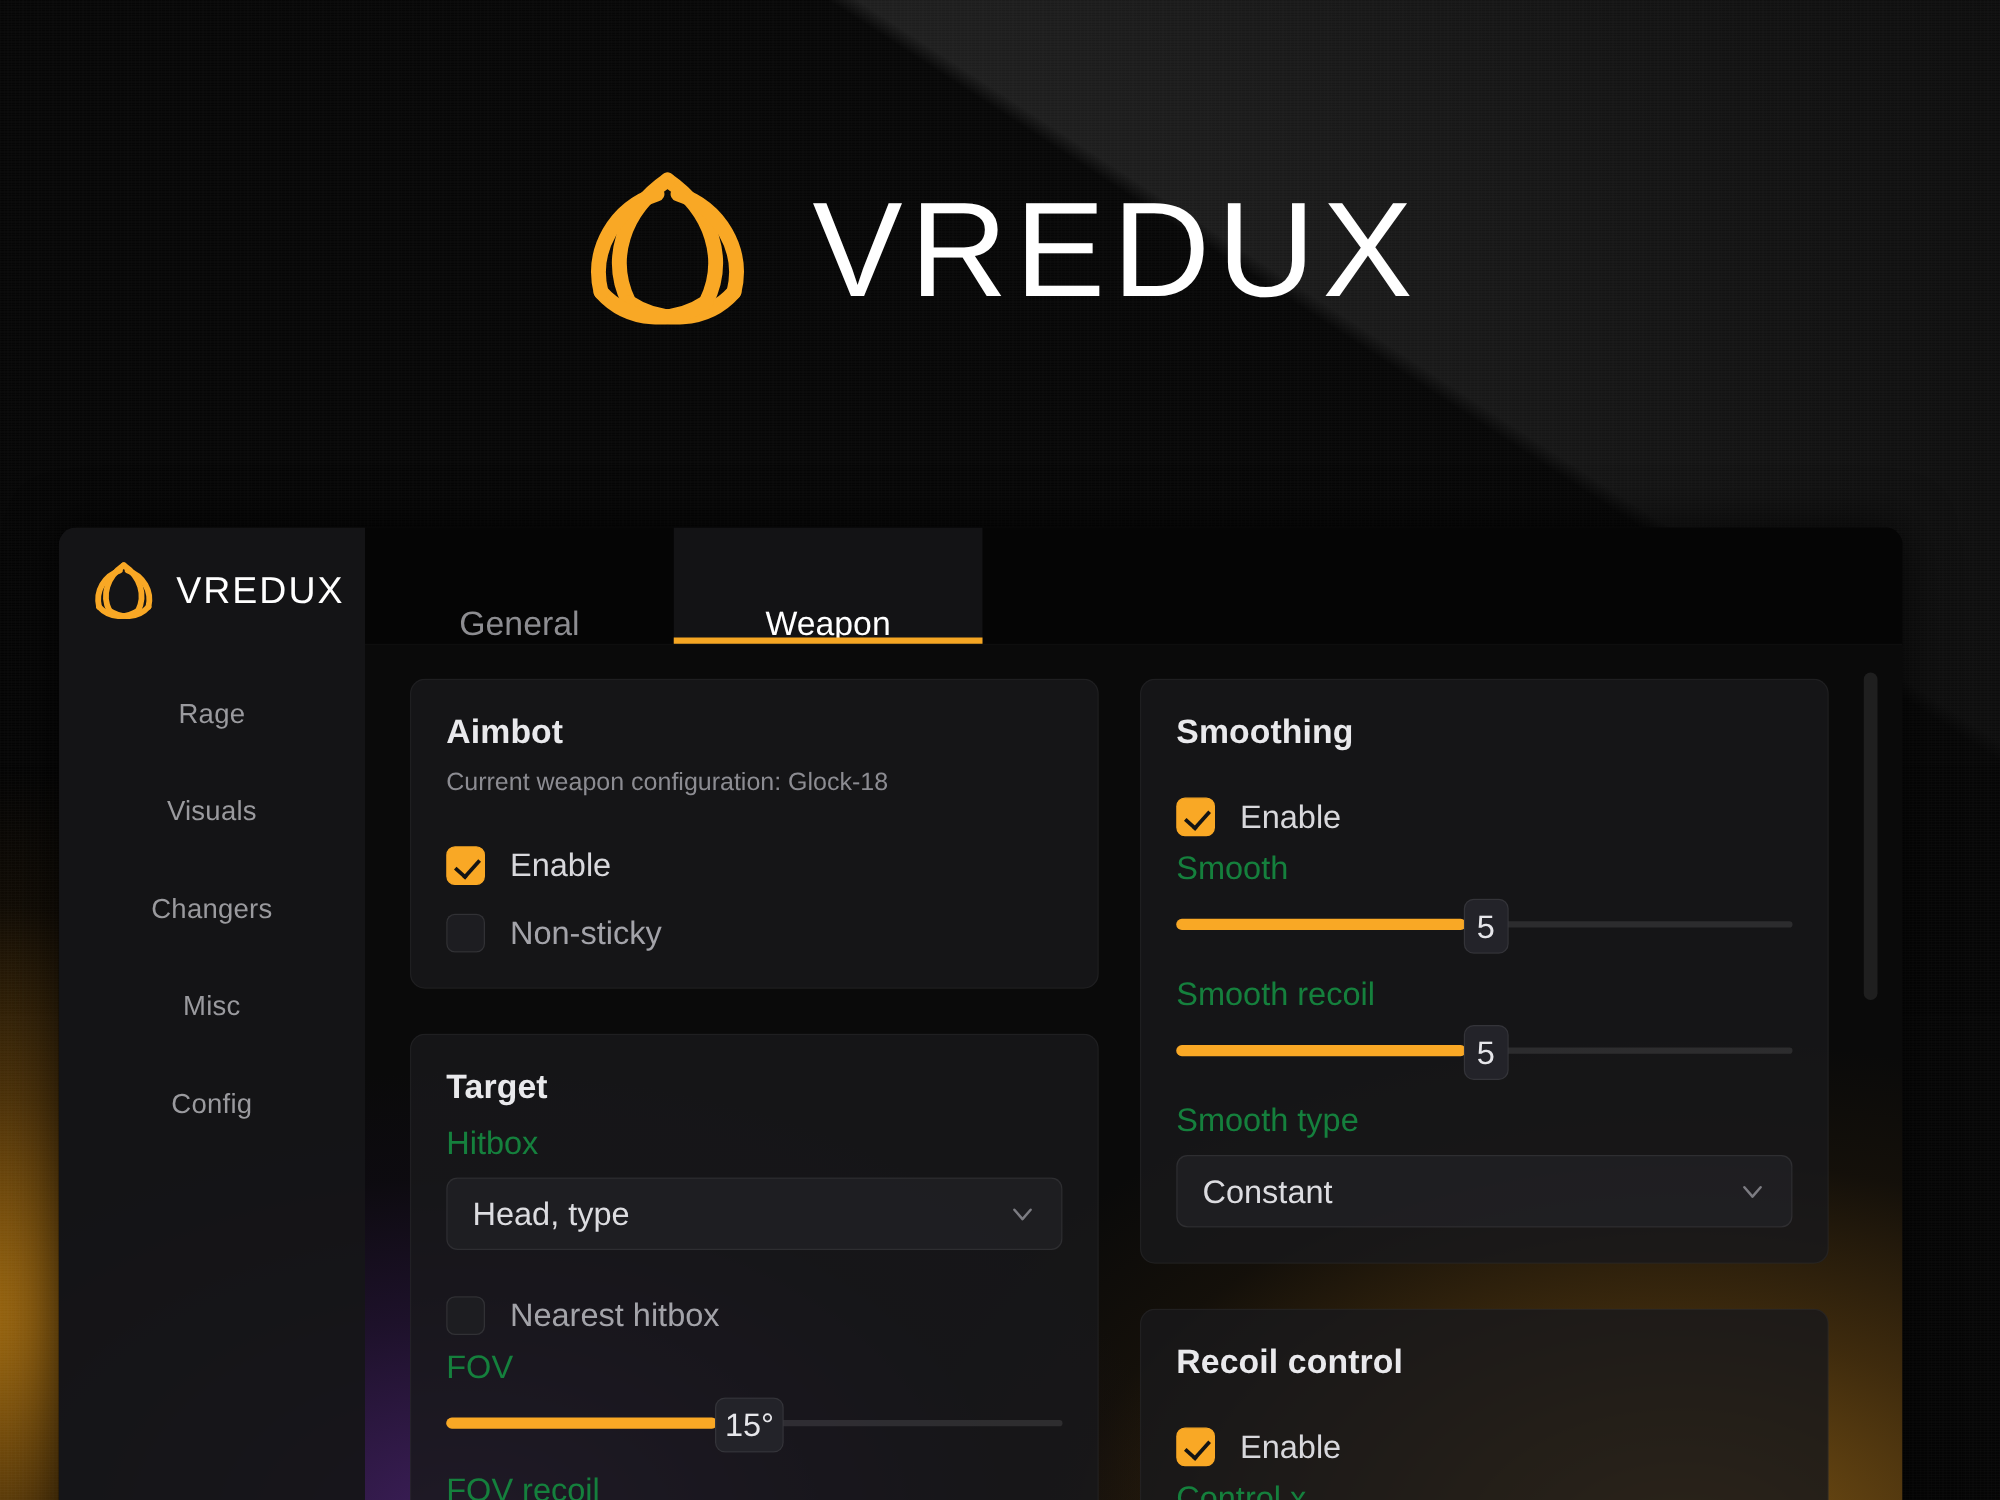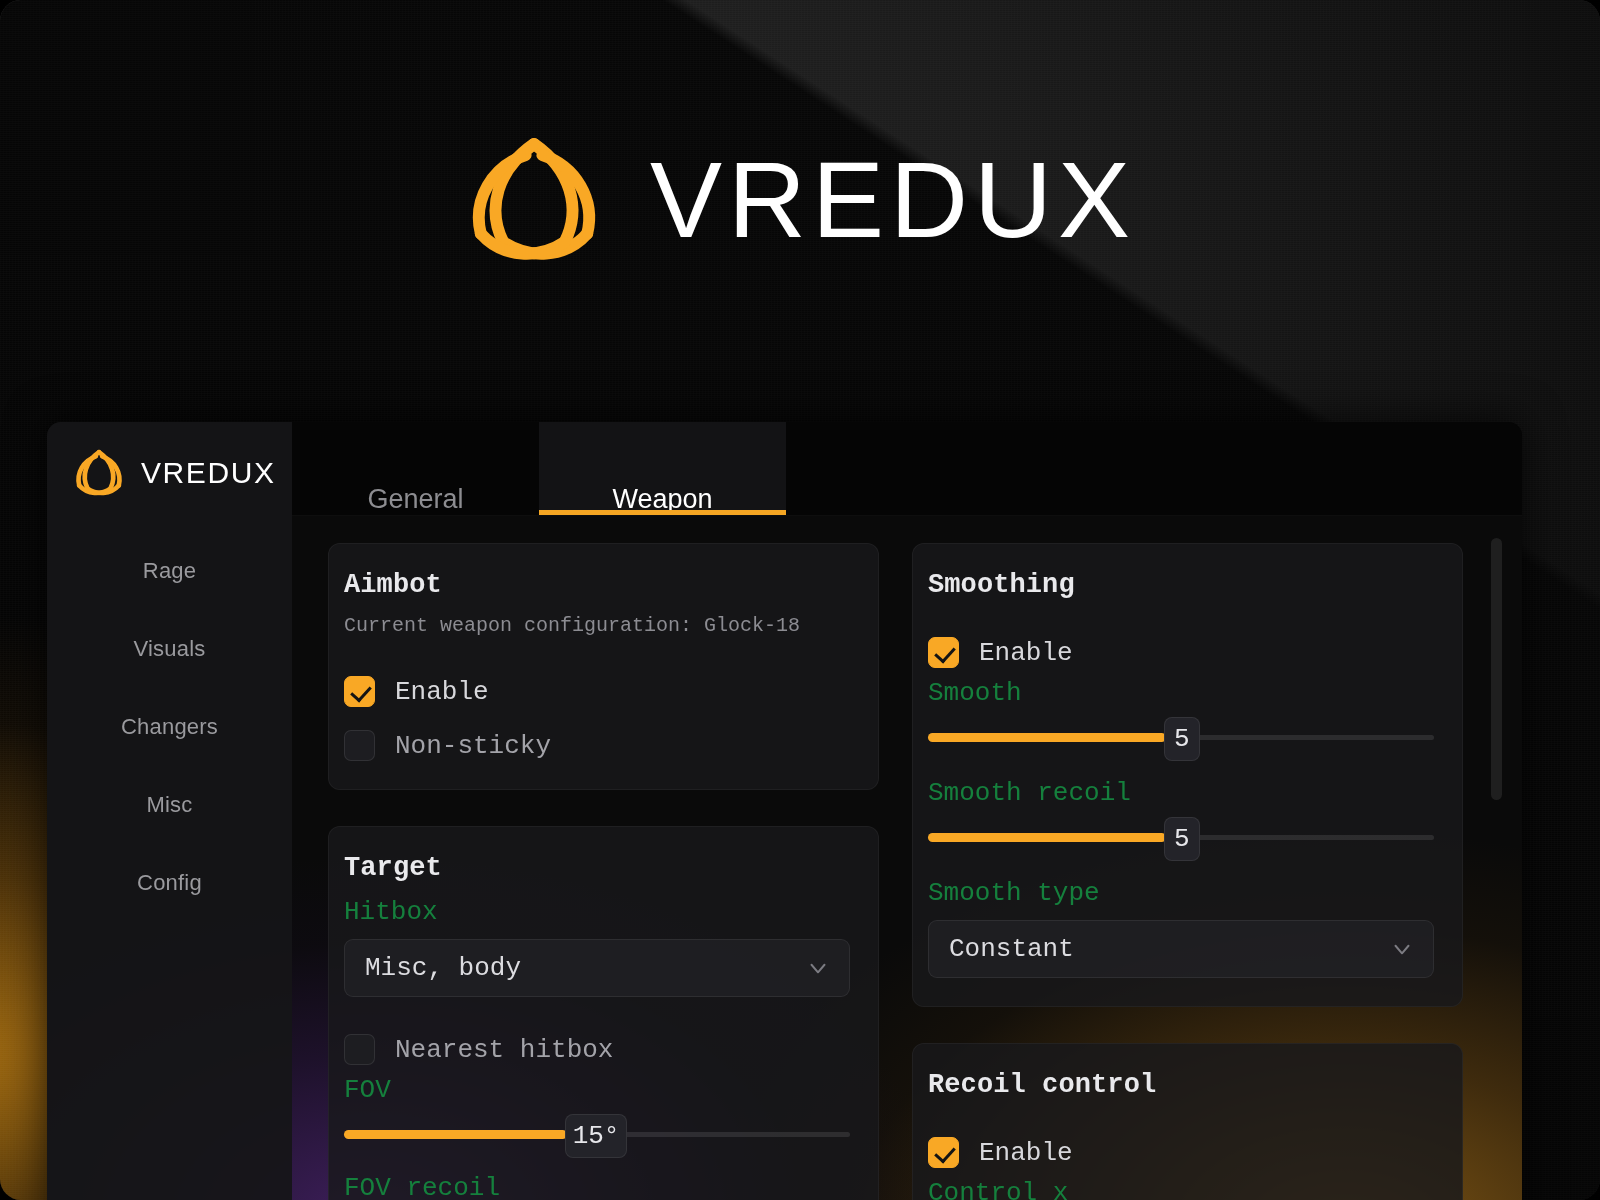--- a/index.html
+++ b/index.html
@@ -10,21 +10,20 @@
     font-family: "Liberation Sans", sans-serif;
     background: #000;
   }
 
   
   #page {
     position: relative;
     width: 1600px; height: 1200px;
     background: #1e1e1e;
     overflow: hidden;
-    border-radius: 21px;
   }
   
   .bg-layer { position: absolute; inset: 0; pointer-events: none; }
   .bg-dark-right {
     background: radial-gradient(150% 120% at 8% 22%, rgba(40,40,40,1) 0%, rgba(30,30,30,1) 30%, rgba(14,14,14,1) 62%, rgba(5,5,5,1) 85%, #030303 100%);
   }
   
   .bg-wedge {
     width: 1600px; height: 1200px;
     background: linear-gradient(213deg, rgba(0,0,0,0) 0%, rgba(0,0,0,0) 26.5%, rgba(6,6,6,0.97) 27.2%, rgba(4,4,4,1) 100%);
@@ -159,22 +158,21 @@
     min-height: 0;
     overflow: hidden;
   }
   .column { width: 551px; flex: 0 0 551px; display: flex; flex-direction: column; gap: 36px; }
 
   .card {
     position: relative;
     background: rgba(24,24,27,.82);
     border: 1px solid rgba(255,255,255,.045);
     border-radius: 12px;
-    padding: 26px 28px 28px 15px;
-    font-family: Liberation Mono, monospace;
+    padding: 26px 28px 28px 28px;
   }
   .card-title {
     color: #e9e9ec;
     font-size: 27px;
     font-weight: 700;
     margin-bottom: 14px;
     letter-spacing: .1px;
   }
   .card-sub {
     color: #8c8c92;
@@ -351,21 +349,21 @@
             <div class="check-row off">
               <span class="cb"></span>
               <span class="check-label">Non-sticky</span>
             </div>
           </div>
 
           <div class="card">
             <div class="card-title">Target</div>
             <div class="field-label">Hitbox</div>
             <div class="select">
-              <span class="val">Misc, body</span>
+              <span class="val">Head, type</span>
               <svg class="chev" viewBox="0 0 24 24" fill="none" stroke="#c9c9d2" stroke-width="1.8" stroke-linecap="round" stroke-linejoin="round">
                   <polyline points="6 9 12 16 18 9"></polyline>
                 </svg>
             </div>
             <div class="check-row off" style="margin-top:14px;gap:20px;">
               <span class="cb"></span>
               <span class="check-label">Nearest hitbox</span>
             </div>
             <div class="field-label">FOV</div>
             <div class="slider">

